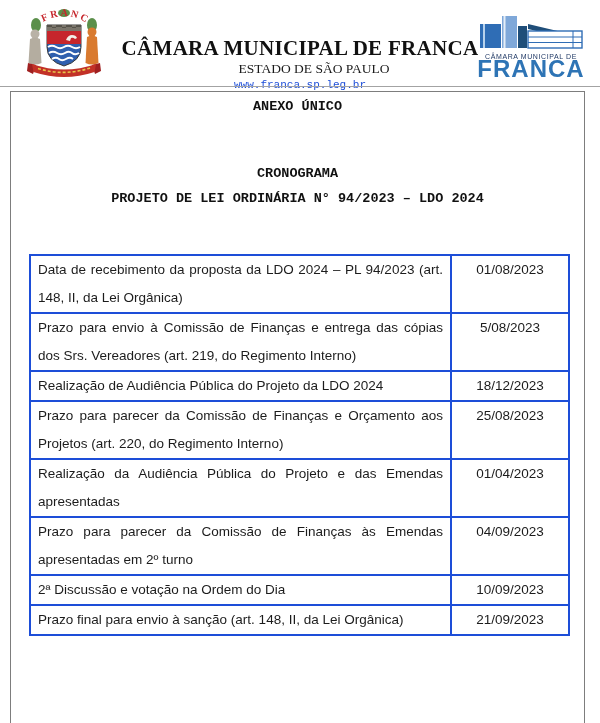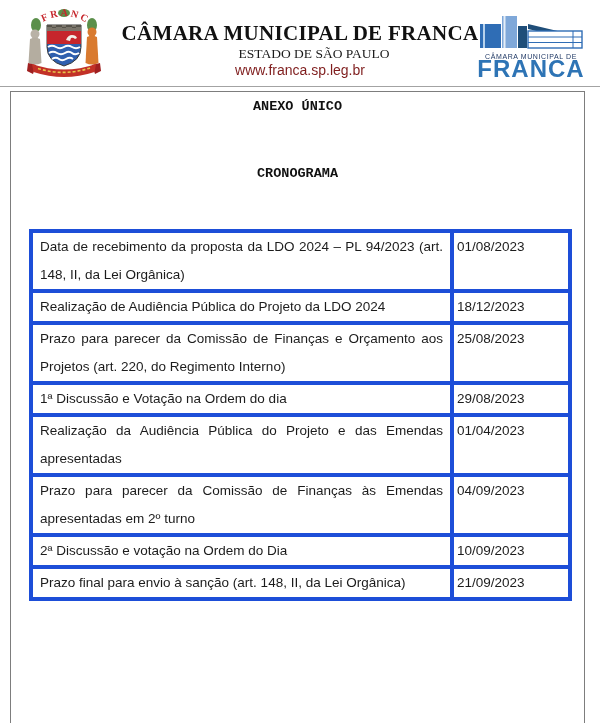--- a/index.html
+++ b/index.html
@@ -16,41 +16,41 @@
     position: absolute; top: 0; left: 0;
     width: 600px; height: 86px;
   }
   .crest {
     position: absolute; left: 22px; top: 3px;
     width: 84px; height: 80px;
   }
   .header-center {
     position: absolute; left: 0; top: 0;
     width: 600px; text-align: center;
-    padding-top: 22px;
+    padding-top: 37px;
   }
   .org-title {
     font-family: "Liberation Serif", serif;
     font-weight: bold;
     font-size: 21px;
     letter-spacing: 0.3px;
     color: #111111;
     line-height: 23px;
   }
   .org-subtitle {
     font-family: "Liberation Serif", serif;
     font-size: 13.5px;
     color: #1a1a1a;
     line-height: 17px;
     margin-left: 28px;
   }
   .org-site {
-    font-family: Liberation Sans, sans-serif;
-    font-size: 14px;
-    color: #7f1d1d;
+    font-family: Liberation Mono, monospace;
+    font-size: 11px;
+    color: #1d4ed8;
     line-height: 16px;
   }
   .brand-logo {
     position: absolute; right: 8px; top: 6px;
     width: 122px; height: 74px;
   }
   .header-separator {
     position: absolute; top: 86px; left: 0;
     width: 600px; height: 0;
     border-top: 1px solid #a3a3a3;
@@ -77,35 +77,35 @@
   .schedule-title { margin-top: 50px; }
   .project-title  { margin-top: 8px; }
   
   table.schedule {
     border-collapse: collapse;
     table-layout: fixed;
     margin: 47px 0 0 18px;
     width: 539px;
   }
   table.schedule td {
-    border: 4px solid #1d4ed8;
+    border: 2px solid #1d4ed8;
     vertical-align: top;
     font-size: 13.5px;
     line-height: 28px;
     color: #1c1c1c;
   }
   td.desc {
     width: 421px;
     padding: 0 7px;
     text-align: justify;
   }
   td.date {
     width: 118px;
     padding: 0 3px;
-    text-align: left;
+    text-align: center;
   }
 </style>
 </head>
 <body>
 
 <div class="header">
 
   <svg class="crest" viewBox="0 0 84 80" aria-hidden="true">
 
     <ellipse cx="14" cy="22" rx="5" ry="7" fill="#5b8f4a"></ellipse>
@@ -167,38 +167,39 @@
     <text x="61" y="53" text-anchor="middle" font-family="Liberation Sans, sans-serif" font-size="7" letter-spacing="0.6" fill="#1f3864">CÂMARA MUNICIPAL DE</text>
     <text x="61" y="71" text-anchor="middle" font-family="Liberation Sans, sans-serif" font-size="24" font-weight="bold" letter-spacing="1" fill="#2e74b5">FRANCA</text>
   </svg>
 </div>
 
 <div class="header-separator"></div>
 
 <div class="doc-box">
   <p class="mono-title annex-title">ANEXO ÚNICO</p>
   <p class="mono-title schedule-title">CRONOGRAMA</p>
+  <p class="mono-title project-title">PROJETO DE LEI ORDINÁRIA N° 94/2023 – LDO 2024</p>
 
   <table class="schedule">
     <tbody>
       <tr>
         <td class="desc">Data de recebimento da proposta da LDO 2024 – PL 94/2023 (art. 148, II, da Lei Orgânica)</td>
         <td class="date">01/08/2023</td>
       </tr>
       <tr>
+        <td class="desc">Prazo para envio à Comissão de Finanças e entrega das cópias dos Srs. Vereadores (art. 219, do Regimento Interno)</td>
+        <td class="date">5/08/2023</td>
+      </tr>
+      <tr>
         <td class="desc">Realização de Audiência Pública do Projeto da LDO 2024</td>
         <td class="date">18/12/2023</td>
       </tr>
       <tr>
         <td class="desc">Prazo para parecer da Comissão de Finanças e Orçamento aos Projetos (art. 220, do Regimento Interno)</td>
         <td class="date">25/08/2023</td>
-      </tr>
-      <tr>
-        <td class="desc">1ª Discussão e Votação na Ordem do dia</td>
-        <td class="date">29/08/2023</td>
       </tr>
       <tr>
         <td class="desc">Realização da Audiência Pública do Projeto e das Emendas apresentadas</td>
         <td class="date">01/04/2023</td>
       </tr>
       <tr>
         <td class="desc">Prazo para parecer da Comissão de Finanças às Emendas apresentadas em 2º turno</td>
         <td class="date">04/09/2023</td>
       </tr>
       <tr>

